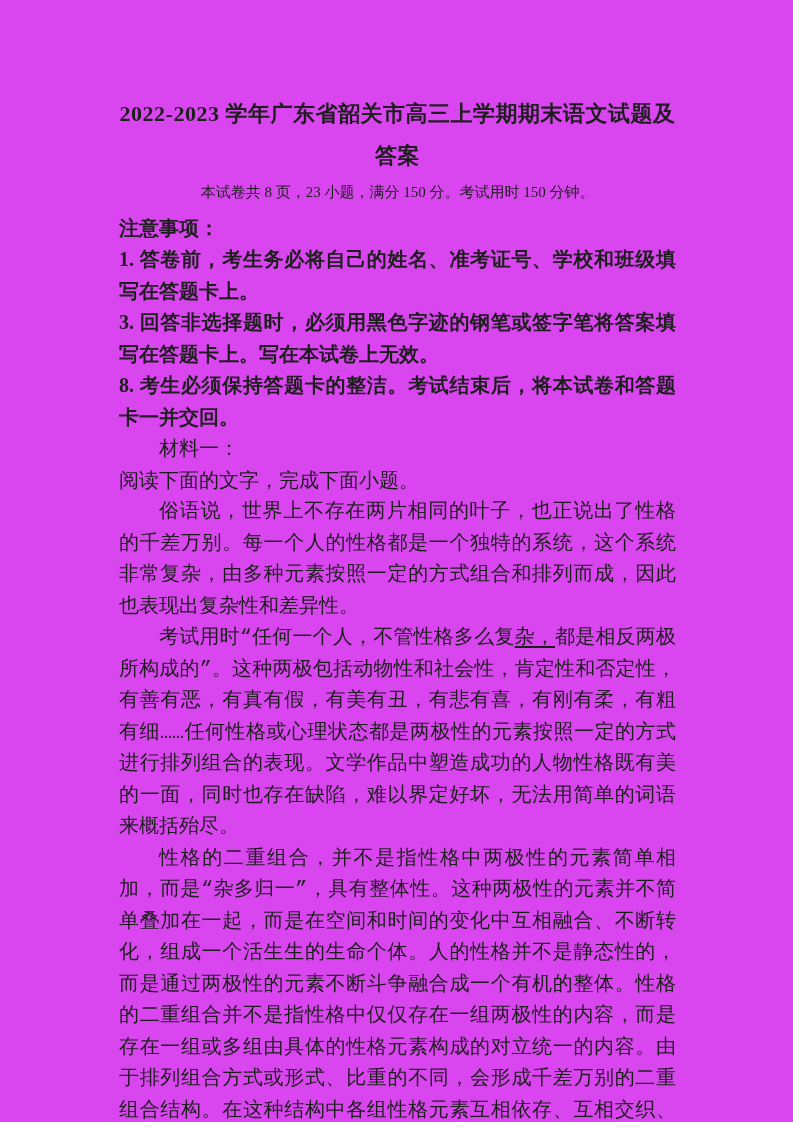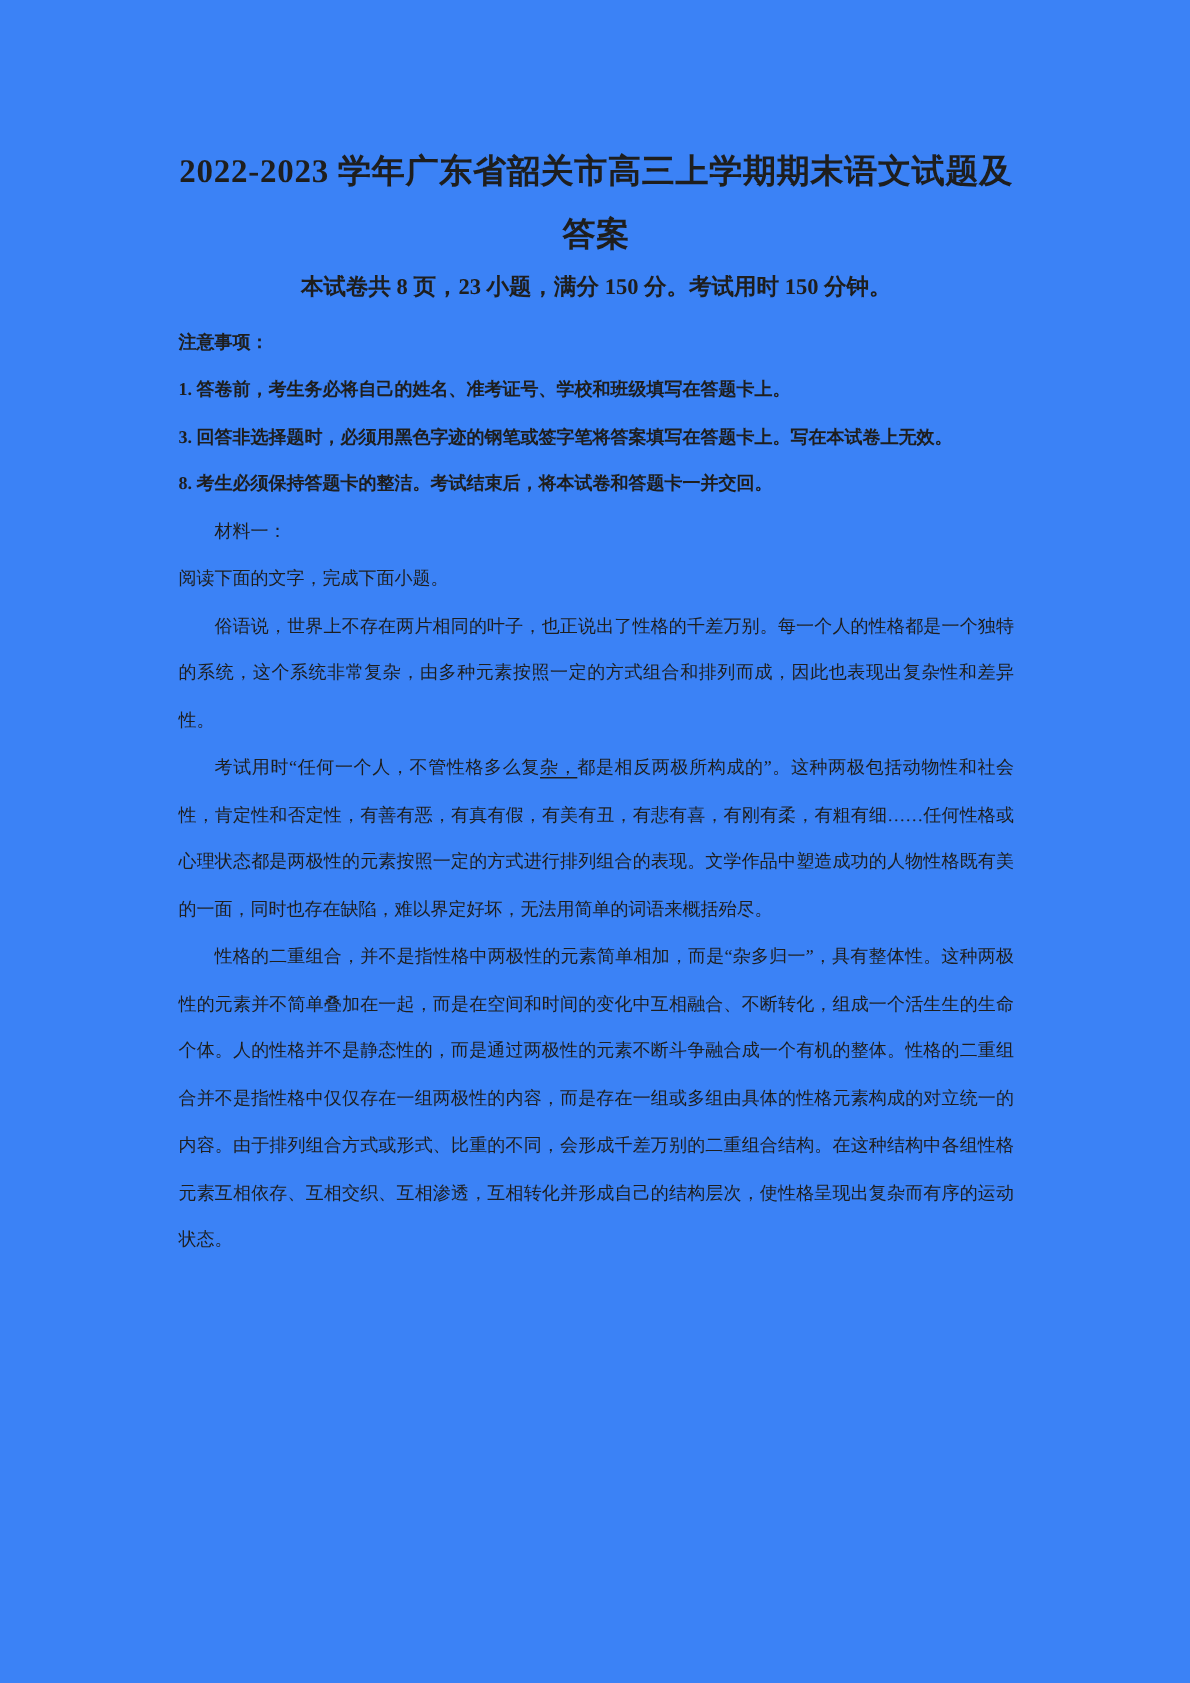--- a/index.html
+++ b/index.html
@@ -13,51 +13,52 @@
     overflow: hidden;
     font-family: "Liberation Serif", "DejaVu Serif", serif;
     color: #1e1e1e;
     -webkit-font-smoothing: antialiased;
   }
   .page {
     box-sizing: border-box;
     width: 793px;
     height: 1122px;
     padding: 93px 117px 0 119px;
-    background: #3b82f6;
+    background: #d946ef;
   }
   .doc-title {
     margin: 0;
     font-size: 22px;
     line-height: 42px;
     font-weight: bold;
     text-align: center;
     letter-spacing: 0.5px;
   }
   .subtitle {
     margin: 0 0 4px 0;
     font-size: 15px;
     line-height: 31.5px;
-    font-weight: bold;
+    font-weight: normal;
     text-align: center;
   }
   .line {
     margin: 0;
-    font-size: 12px;
+    font-size: 20px;
     line-height: 31.5px;
     text-align: justify;
   }
   .bold {
     font-weight: bold;
   }
   .indent {
     text-indent: 2em;
   }
   .justify {
     text-align: justify;
+    font-family: Liberation Mono, monospace;
   }
   .u {
     text-decoration: underline;
     text-underline-offset: 3px;
   }
 </style>
 </head>
 <body>
 
 <div class="page">

